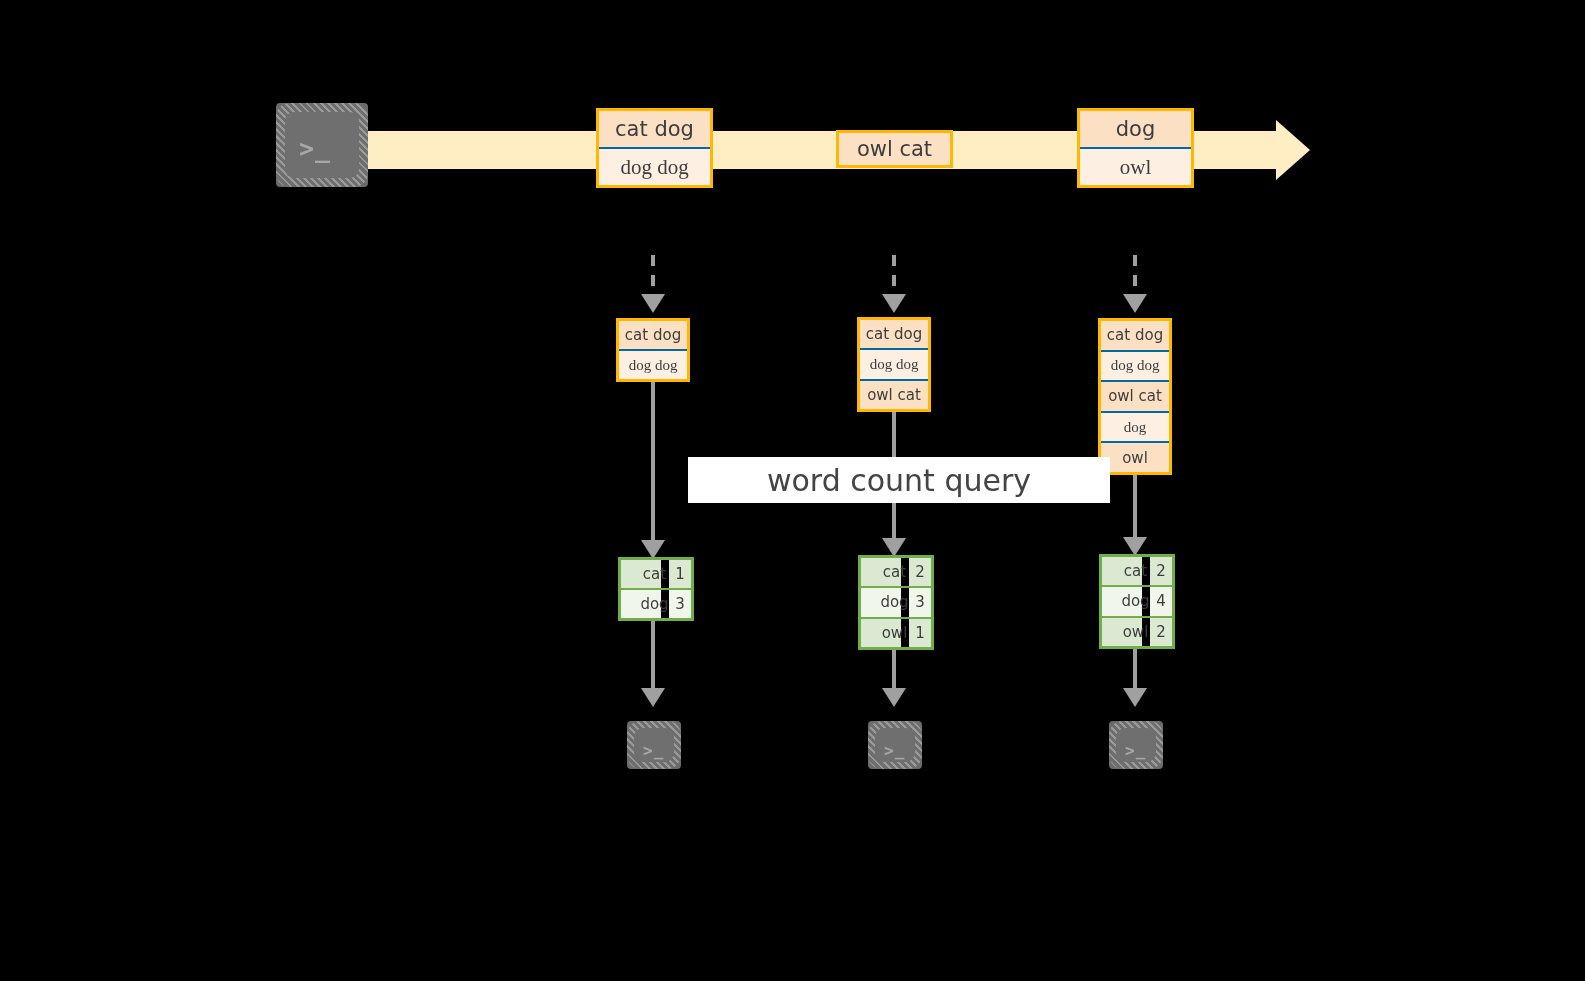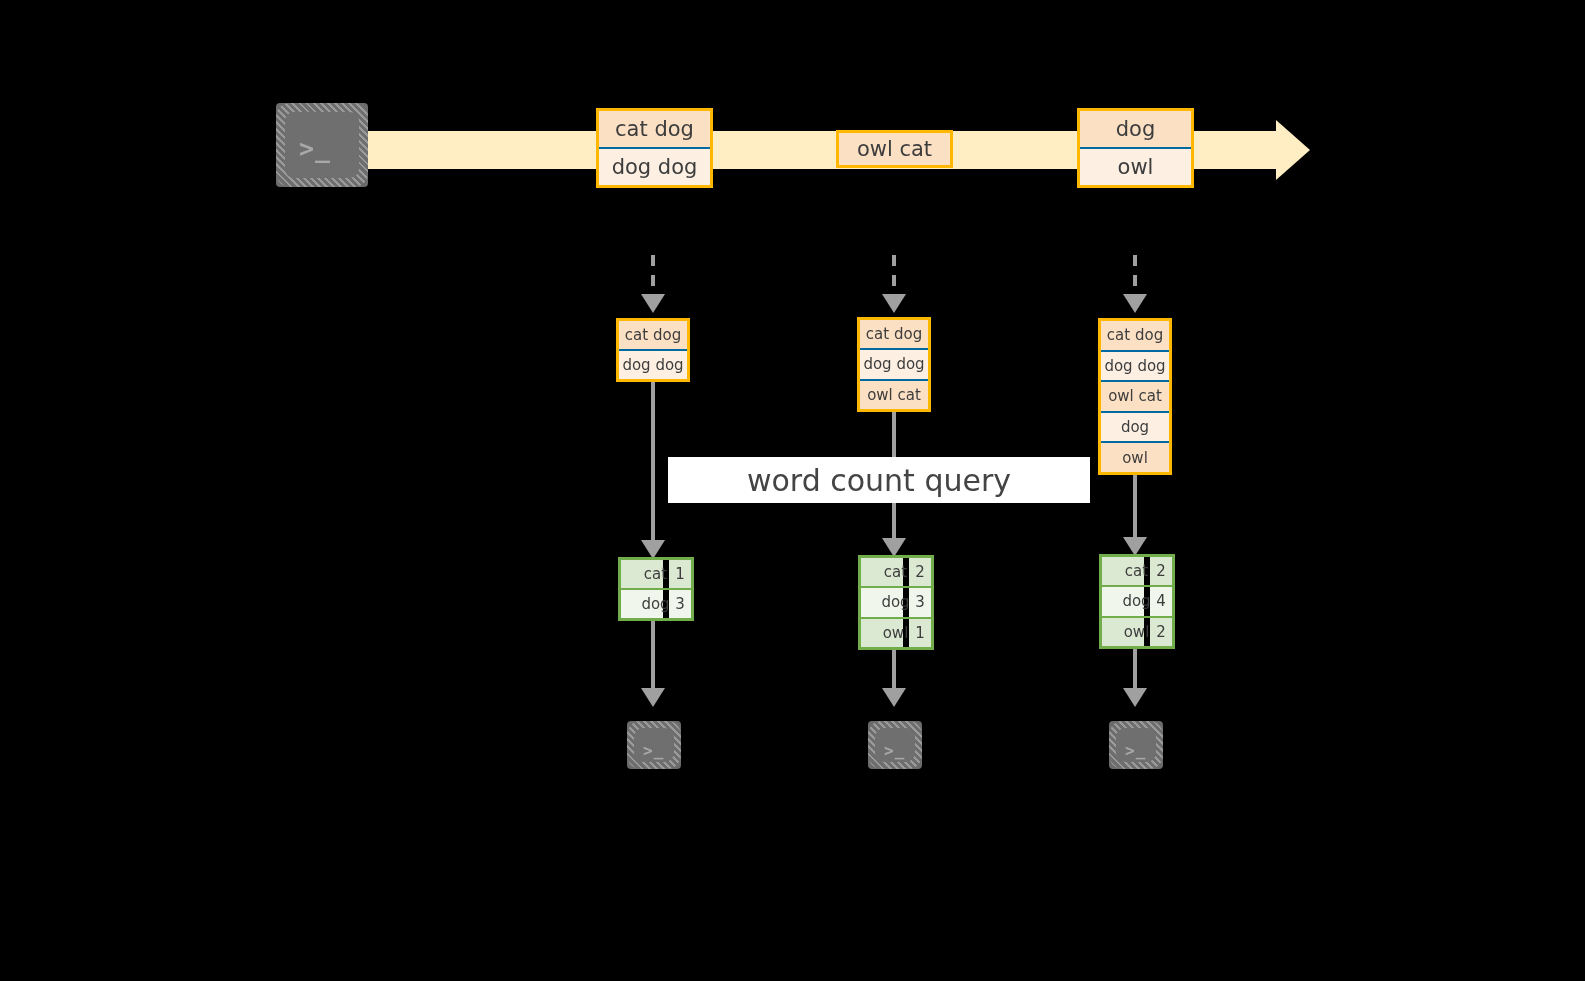--- a/index.html
+++ b/index.html
@@ -71,21 +71,21 @@
     flex: 1 1 0;
     display: flex;
     align-items: center;
     justify-content: center;
     color: #3d3d3d;
     background: #fce0c4;
     border-bottom: 2px solid #0369a1;
     white-space: nowrap;
   }
   .obox .cell:last-child { border-bottom: none; }
-  .obox .cell.alt { background: #fdf0e3; }
+  .obox .cell.alt { background: #fdf0e3; font-family: Liberation Serif, serif; }
 
   
   .gtable {
     position: absolute;
     border: 3px solid #71ae4b;
     display: flex;
     flex-direction: column;
     background: #eef5e8;
   }
   .gtable .grow {
@@ -100,21 +100,21 @@
     align-items: center;
     justify-content: center;
     color: #3d3d3d;
     background: #dce9d2;
     white-space: nowrap;
   }
   .gtable .grow.alt .gkey,
   .gtable .grow.alt .gval { background: #f1f6ed; }
   .gtable .gkey {
     width: 48px;
-    border-right: 6px solid #000000;
+    border-right: 8px solid #000000;
     padding-left: 27px;
   }
   .gtable .gval { width: 26px; }
 
   
   .conn-line {
     position: absolute;
     width: 4px;
     background: #a0a0a0;
   }
@@ -278,17 +278,17 @@
   <div class="conn-line" style="left:1133px; top:649px; height:46px;"></div>
   <div class="conn-head" style="left:1123px; top:688px;"></div>
 
   <div class="term" style="left:1099px; top:711px; width:74px; height:68px;">
     <div class="term-hatch"></div>
     <div class="term-inner" style="left:7px; top:7px; right:7px; bottom:7px;">
       <div class="term-glyph" style="left:9px; top:15px; font-size:16px;">&gt;_</div>
     </div>
   </div>
 
-  <div class="banner" style="left:668px; top:457px; width:422px; height:46px; font-size:30px;">
+  <div class="banner" style="left:688px; top:457px; width:422px; height:46px; font-size:30px;">
     <span>word count query</span>
   </div>
 
 </div>
 
 </body></html>

